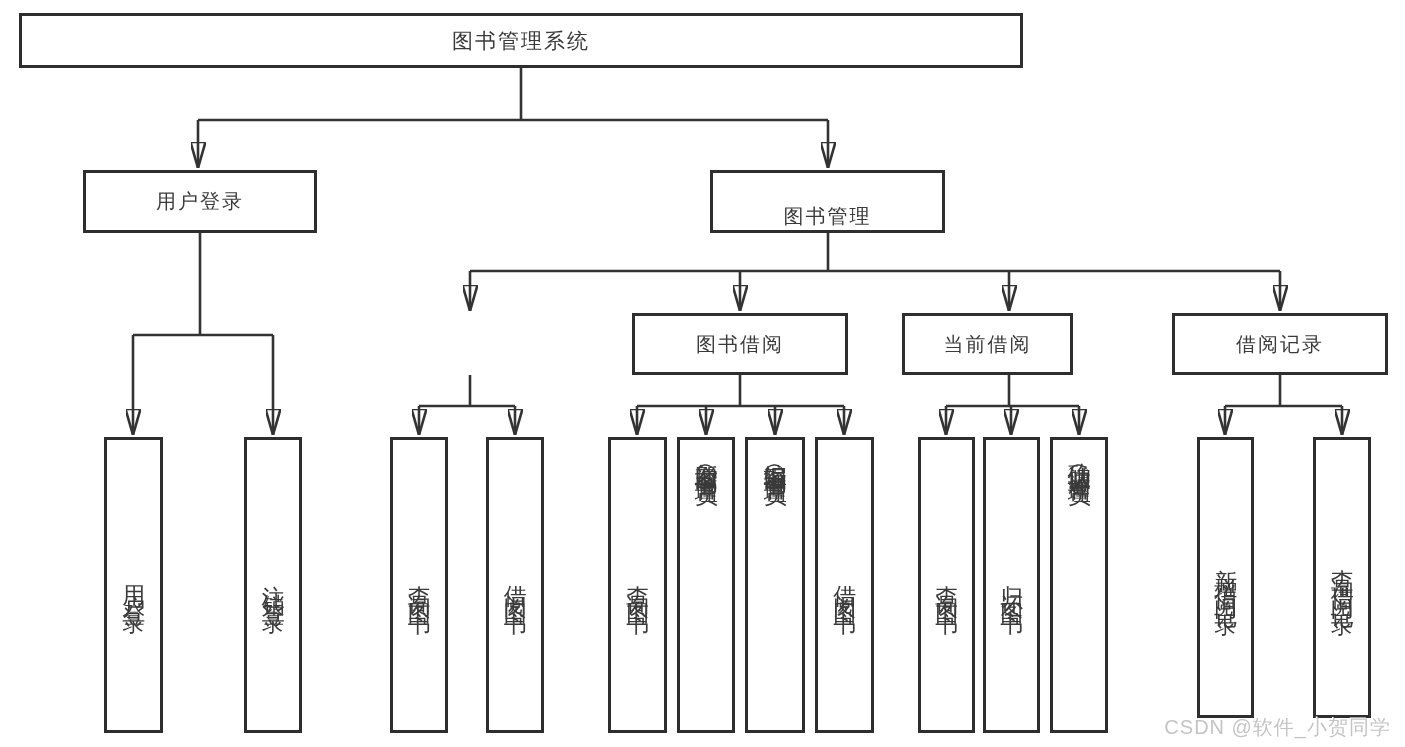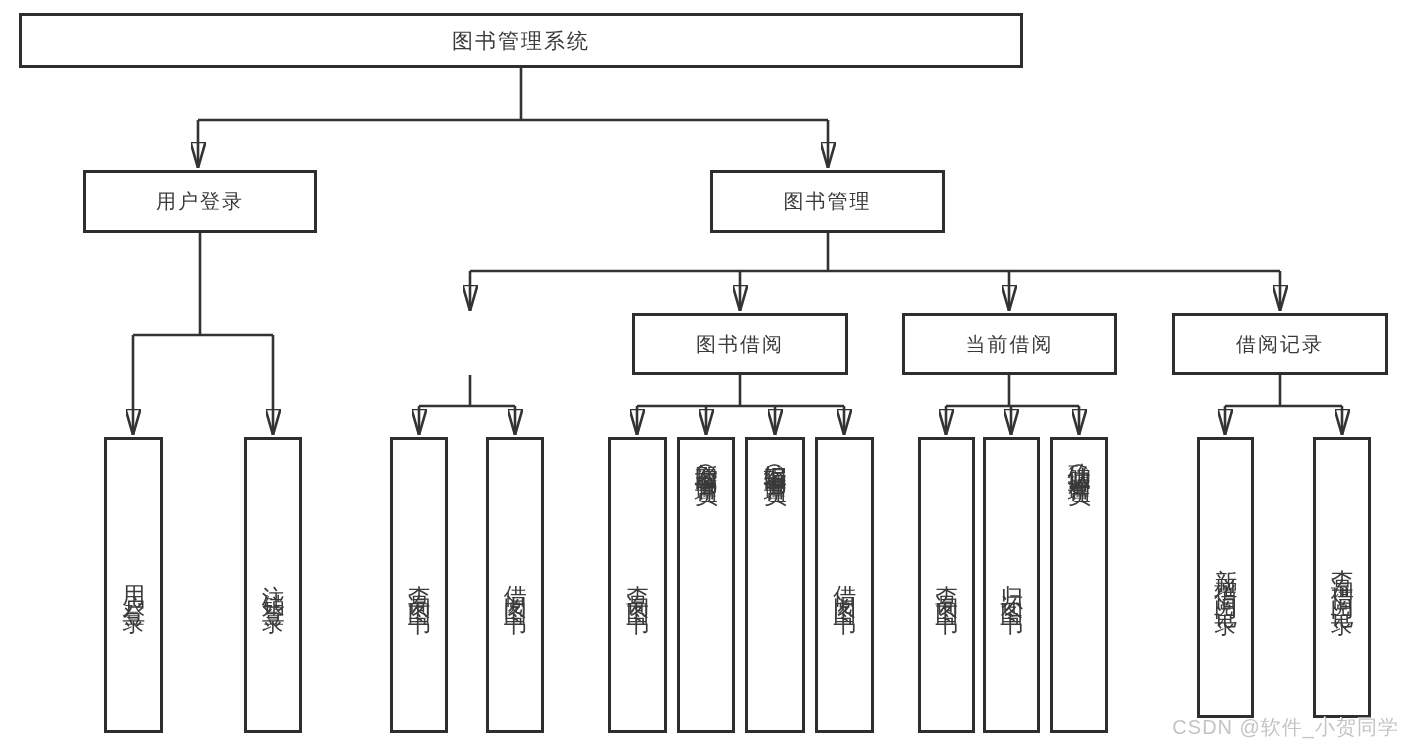--- a/index.html
+++ b/index.html
@@ -24,21 +24,21 @@
   .root-node{font-size:21px;}
   .leaf{font-size:23px;}
   .leaf .vtext{
     writing-mode:vertical-rl;
     letter-spacing:9px;
     line-height:1.1;
   }
   .leaf.long{align-items:flex-start;padding-top:5px;}
   .leaf.long .vtext{letter-spacing:3px;}
   .watermark{
-    position:absolute;right:6px;top:714px;
+    position:absolute;right:14px;top:714px;
     font-size:20px;color:var(--wm);letter-spacing:1px;
     text-shadow:1px 1px 0 #ffffff,-1px -1px 0 #ffffff;
     white-space:nowrap;
   }
 </style>
 </head>
 <body>
 
 <div class="stage">
 
@@ -97,28 +97,28 @@
     </g>
   </svg>
 
   <div class="node h-node root-node" style="left:19px;top:13px;width:1004px;height:55px;text-align:center;">
     <span>图书管理系统</span>
   </div>
 
   <div class="node h-node" style="left:83px;top:170px;width:234px;height:63px;">
     <span>用户登录</span>
   </div>
-  <div class="node h-node" style="left:710px;top:170px;width:235px;height:63px;">
+  <div class="node h-node" style="left:710px;top:170px;width:235px;height:63px;align-items:flex-end;">
     <span>图书管理</span>
   </div>
 
   <div class="node h-node" style="left:632px;top:313px;width:216px;height:62px;text-align:right;">
     <span>图书借阅</span>
   </div>
-  <div class="node h-node" style="left:902px;top:313px;width:215px;height:62px;">
+  <div class="node h-node" style="left:902px;top:313px;width:171px;height:62px;">
     <span>当前借阅</span>
   </div>
   <div class="node h-node" style="left:1172px;top:313px;width:216px;height:62px;">
     <span>借阅记录</span>
   </div>
 
   <div class="node leaf" style="left:104px;top:437px;width:59px;height:296px;">
     <span class="vtext">用户登录</span>
   </div>
   <div class="node leaf" style="left:244px;top:437px;width:58px;height:296px;">

